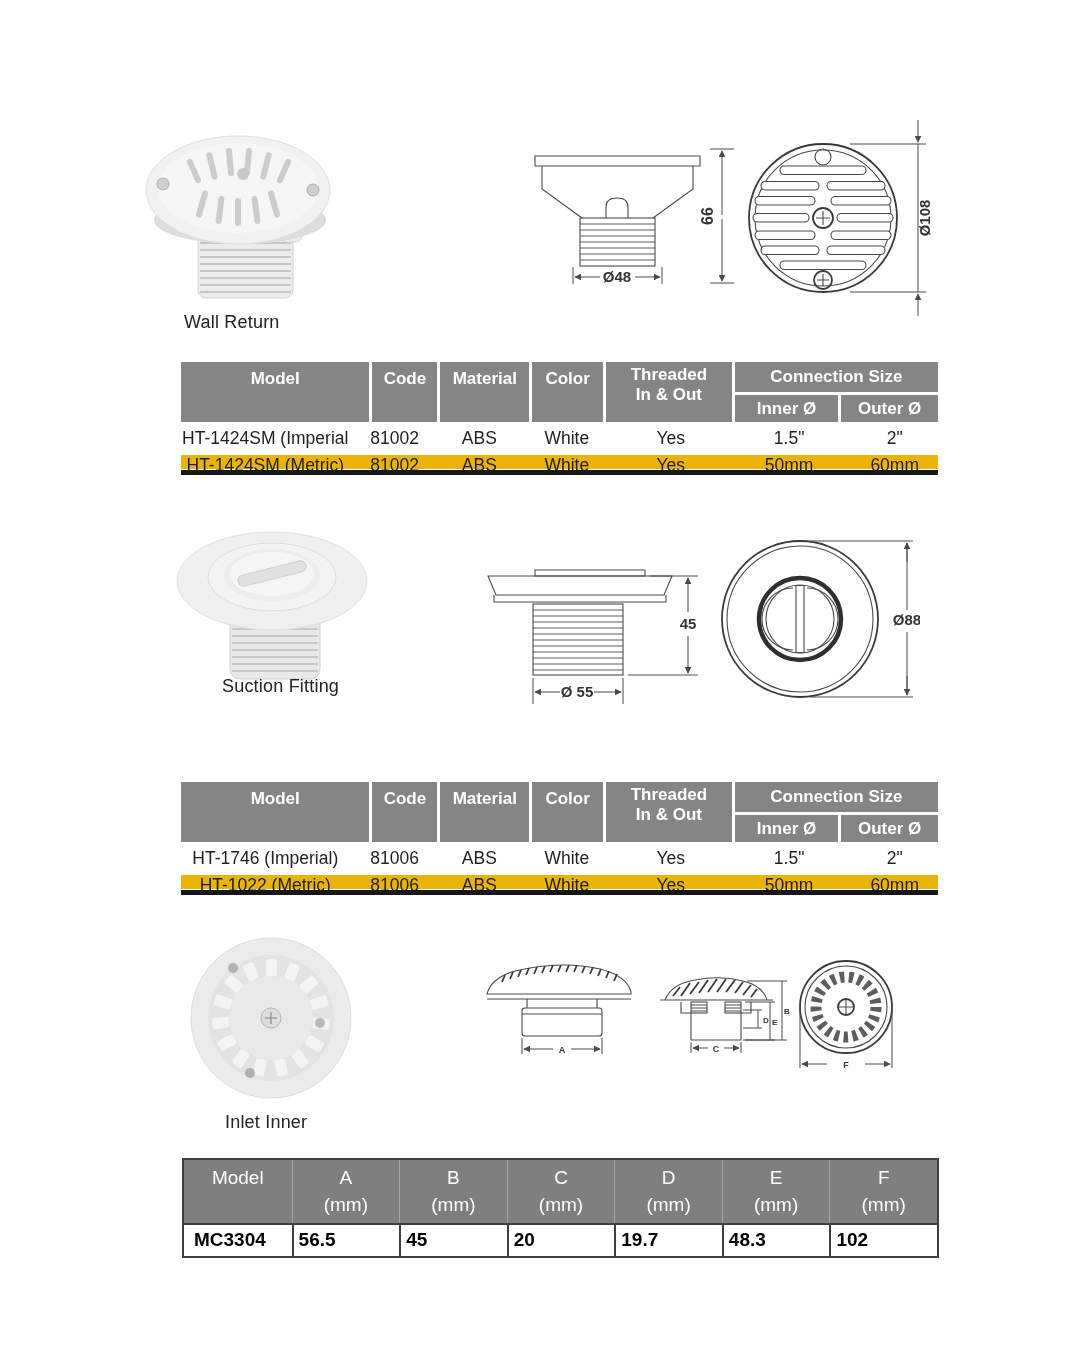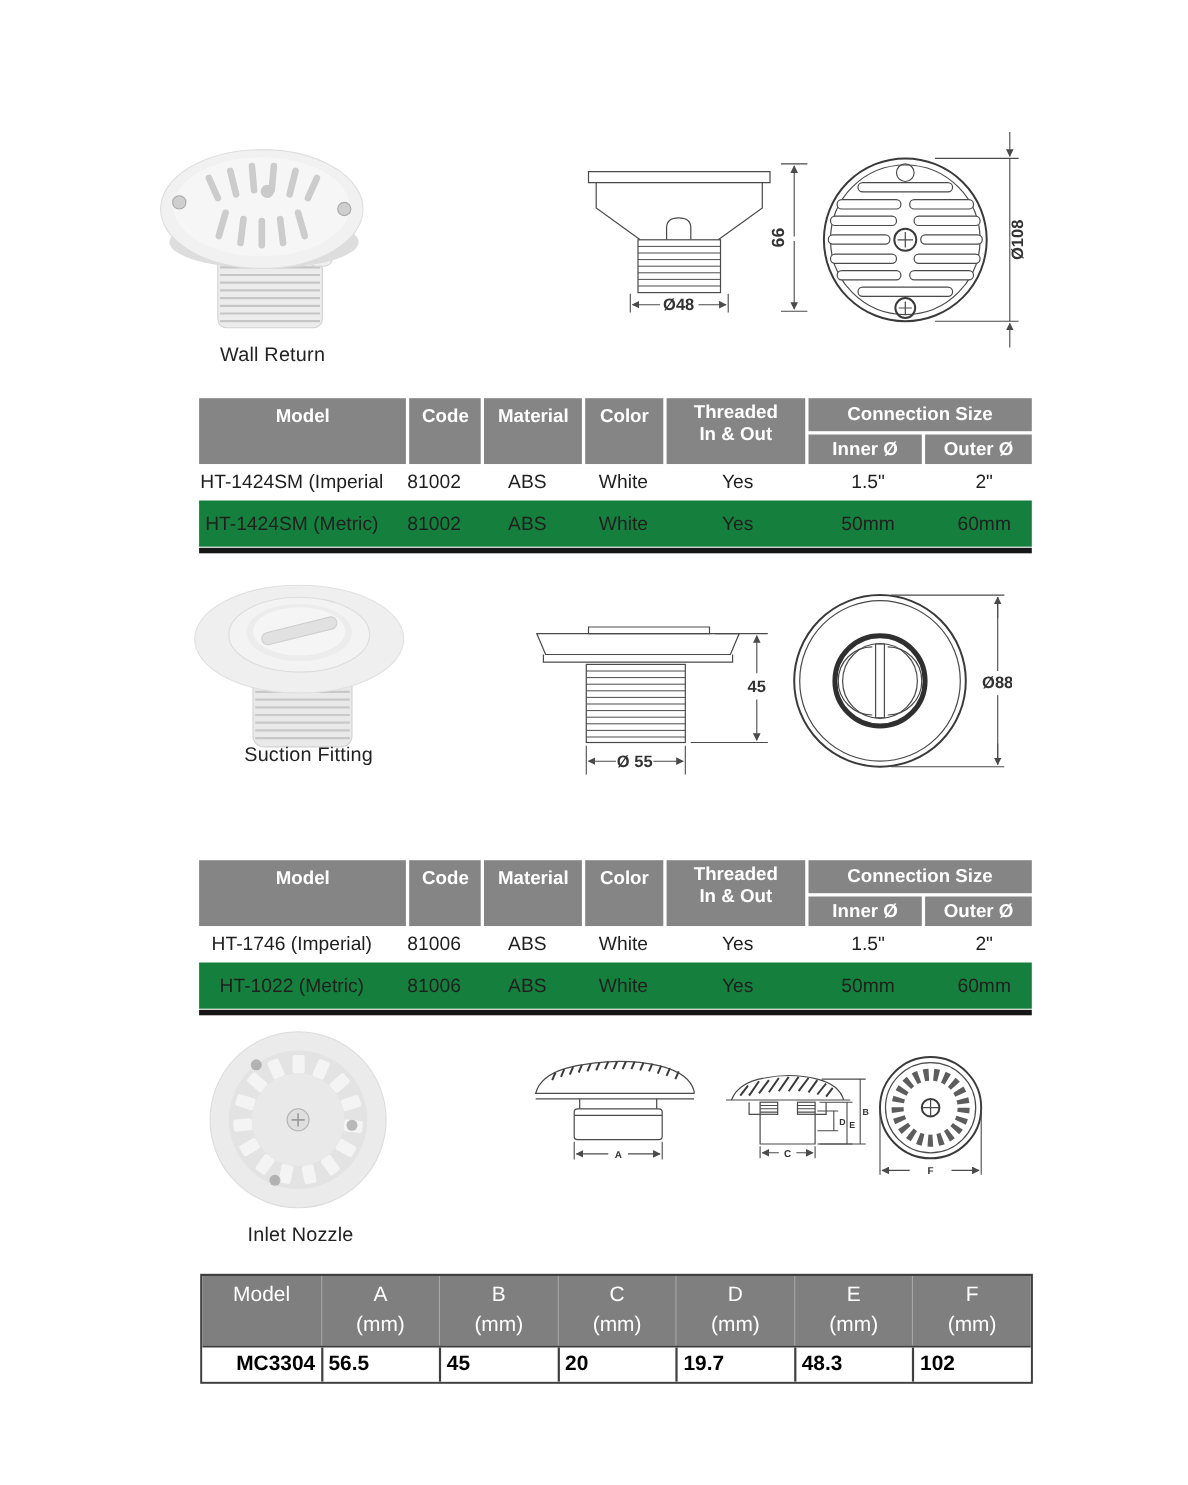--- a/index.html
+++ b/index.html
@@ -13,32 +13,32 @@
   .spec-table{position:absolute;width:757px;display:flex;flex-direction:column;}
   .spec-head{display:grid;grid-template-columns:25.5fr 8.8fr 12fr 9.6fr 17fr 14fr 13.1fr;
              grid-template-rows:30px 27px;gap:3px;background:#fff;}
   .hcell{background:#858585;color:#fff;font-weight:700;font-size:17px;
          display:flex;align-items:center;justify-content:center;}
   .hc-tall{grid-row:1/3;align-items:flex-start;padding-top:7px;}
   .hc-threaded{grid-row:1/3;flex-direction:column;justify-content:flex-start;padding:3px 0;}
   .hc-conn{grid-column:6/8;}
   .spec-row{display:grid;grid-template-columns:25.5fr 8.8fr 12fr 9.6fr 17fr 14fr 13.1fr;gap:16px;
             height:33px;align-items:center;text-align:center;font-size:17.5px;color:#1f1f1f;background:#fff;}
-  .spec-row.alt{background:#15803d;height:42px;}
+  .spec-row.alt{background:#eab308;height:14px;}
   .spec-bar{height:5px;background:#161616;margin-top:1px;}
 
   
   .dim-table{position:absolute;left:182px;top:1158px;width:753px;border:2px solid #3f3f3f;background:#fff;}
   .dim-head{display:grid;grid-template-columns:repeat(7,1fr);background:#7f7f7f;color:#fff;}
   .dim-head .cell{text-align:center;font-size:19px;line-height:27px;padding:4px 0 5px;border-left:1px solid #a6a6a6;}
   .dim-head .cell:first-child{border-left:none;}
   .dim-row{display:grid;grid-template-columns:repeat(7,1fr);background:#fff;
            border-top:2px solid #3f3f3f;font-weight:700;font-size:19px;color:#000;}
   .dim-row .cell{padding:4px 5px 5px;border-left:2px solid #3f3f3f;text-align:left;}
-  .dim-row .cell:first-child{border-left:none;text-align:right;padding-left:10px;}
+  .dim-row .cell:first-child{border-left:none;text-align:left;padding-left:10px;}
 
   
   svg.draw text{font-family:"Liberation Sans",sans-serif;fill:#333;}
   svg.draw .ln{stroke:#4a4a4a;stroke-width:1.1;fill:none;}
   svg.draw .lnb{stroke:#3a3a3a;stroke-width:1.8;fill:none;}
   svg.draw .dim{stroke:#4a4a4a;stroke-width:1;fill:none;}
 </style>
 </head>
 <body>
 
@@ -80,21 +80,21 @@
       <rect x="74" y="68" width="6" height="28" rx="3" transform="rotate(7 77 82)"></rect>
       <rect x="92" y="70" width="6" height="28" rx="3"></rect>
       <rect x="110" y="68" width="6" height="28" rx="3" transform="rotate(-7 113 82)"></rect>
       <rect x="128" y="62" width="6" height="28" rx="3" transform="rotate(-16 131 76)"></rect>
     </g>
     <circle cx="100" cy="46" r="6" fill="#c9c9c9"></circle>
     <circle cx="20" cy="56" r="6" fill="#cfcfcf" stroke="#a9a9a9"></circle>
     <circle cx="170" cy="62" r="6" fill="#cfcfcf" stroke="#a9a9a9"></circle>
   </svg>
 
-  <div class="abs caption" style="left:200px;top:312px">Wall Return</div>
+  <div class="abs caption" style="left:184px;top:312px">Wall Return</div>
 
   <svg class="abs draw" style="left:520px;top:103px" width="420" height="222" viewBox="0 0 420 222">
 
     <path class="ln" d="M15,53 H180 V63 H15 Z"></path>
     <path class="ln" d="M22,63 V86 L62,115 M173,63 V86 L133,115"></path>
     <path class="ln" d="M86,115 V104 Q86,95 97,95 Q108,95 108,104 V115"></path>
     <rect class="ln" x="60" y="115" width="75" height="48"></rect>
     <g stroke="#4a4a4a" stroke-width="0.9">
       <line x1="60" y1="121" x2="135" y2="121"></line>
         <line x1="60" y1="127" x2="135" y2="127"></line>
@@ -301,21 +301,21 @@
       <rect x="78" y="24" width="11" height="17" rx="2" transform="rotate(336 83 83)"></rect>
     </g>
     <circle cx="83" cy="83" r="42" fill="#e9e9e9"></circle>
     <circle cx="83" cy="83" r="10" fill="#dedede" stroke="#b3b3b3"></circle>
     <path d="M77,83 H89 M83,77 V89" stroke="#9c9c9c" stroke-width="1.5"></path>
     <circle cx="45" cy="33" r="5" fill="#8f8f8f" opacity="0.6"></circle>
     <circle cx="132" cy="88" r="5" fill="#8f8f8f" opacity="0.6"></circle>
     <circle cx="62" cy="138" r="5" fill="#8f8f8f" opacity="0.6"></circle>
   </svg>
 
-  <div class="abs caption" style="left:225px;top:1112px">Inlet Nozzle</div>
+  <div class="abs caption" style="left:225px;top:1112px">Inlet Inner</div>
 
   <svg class="abs draw" style="left:475px;top:950px" width="430" height="140" viewBox="0 0 430 140">
 
     <path class="ln" d="M12,44 Q16,28 40,21 Q85,10 125,19 Q152,26 156,42 L156,44 Z"></path>
     <path class="ln" d="M12,49 H156"></path>
     <path class="lnb" d="M30,25 l-3,7 M38,22 l-3,7 M46,20 l-3,7 M54,18 l-3,7 M62,17 l-3,7 M70,16 l-3,7 M78,15 l-3,7 M86,15 l-3,7 M94,15 l-3,7 M102,15 l-3,7 M110,16 l-3,7 M118,17 l-3,7 M126,19 l-3,7 M134,21 l-3,7 M142,24 l-3,7"></path>
     <path class="ln" d="M52,49 V58 M122,49 V58"></path>
     <rect class="ln" x="47" y="58" width="80" height="28" rx="3"></rect>
     <path class="ln" d="M47,64 H127"></path>
     <path class="dim" d="M47,88 V104 M127,88 V104"></path>

